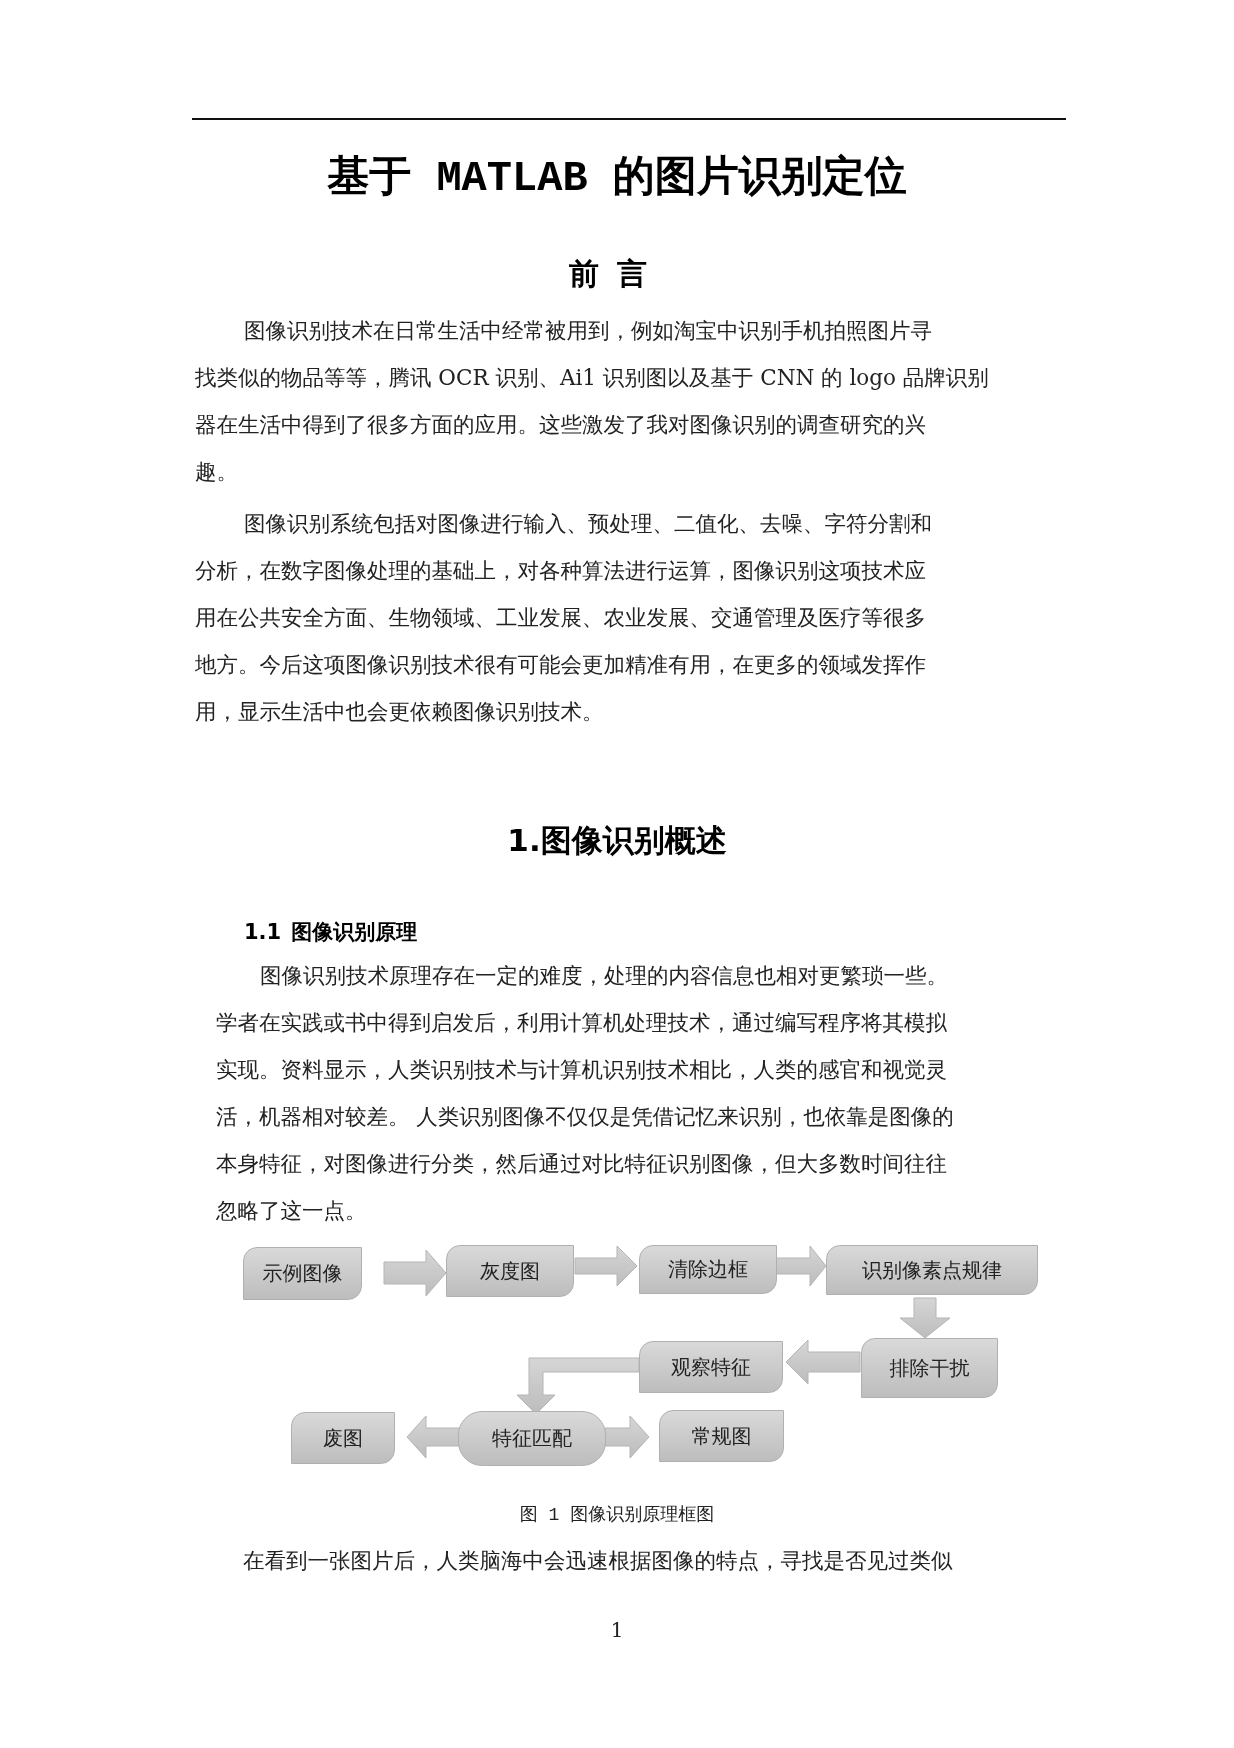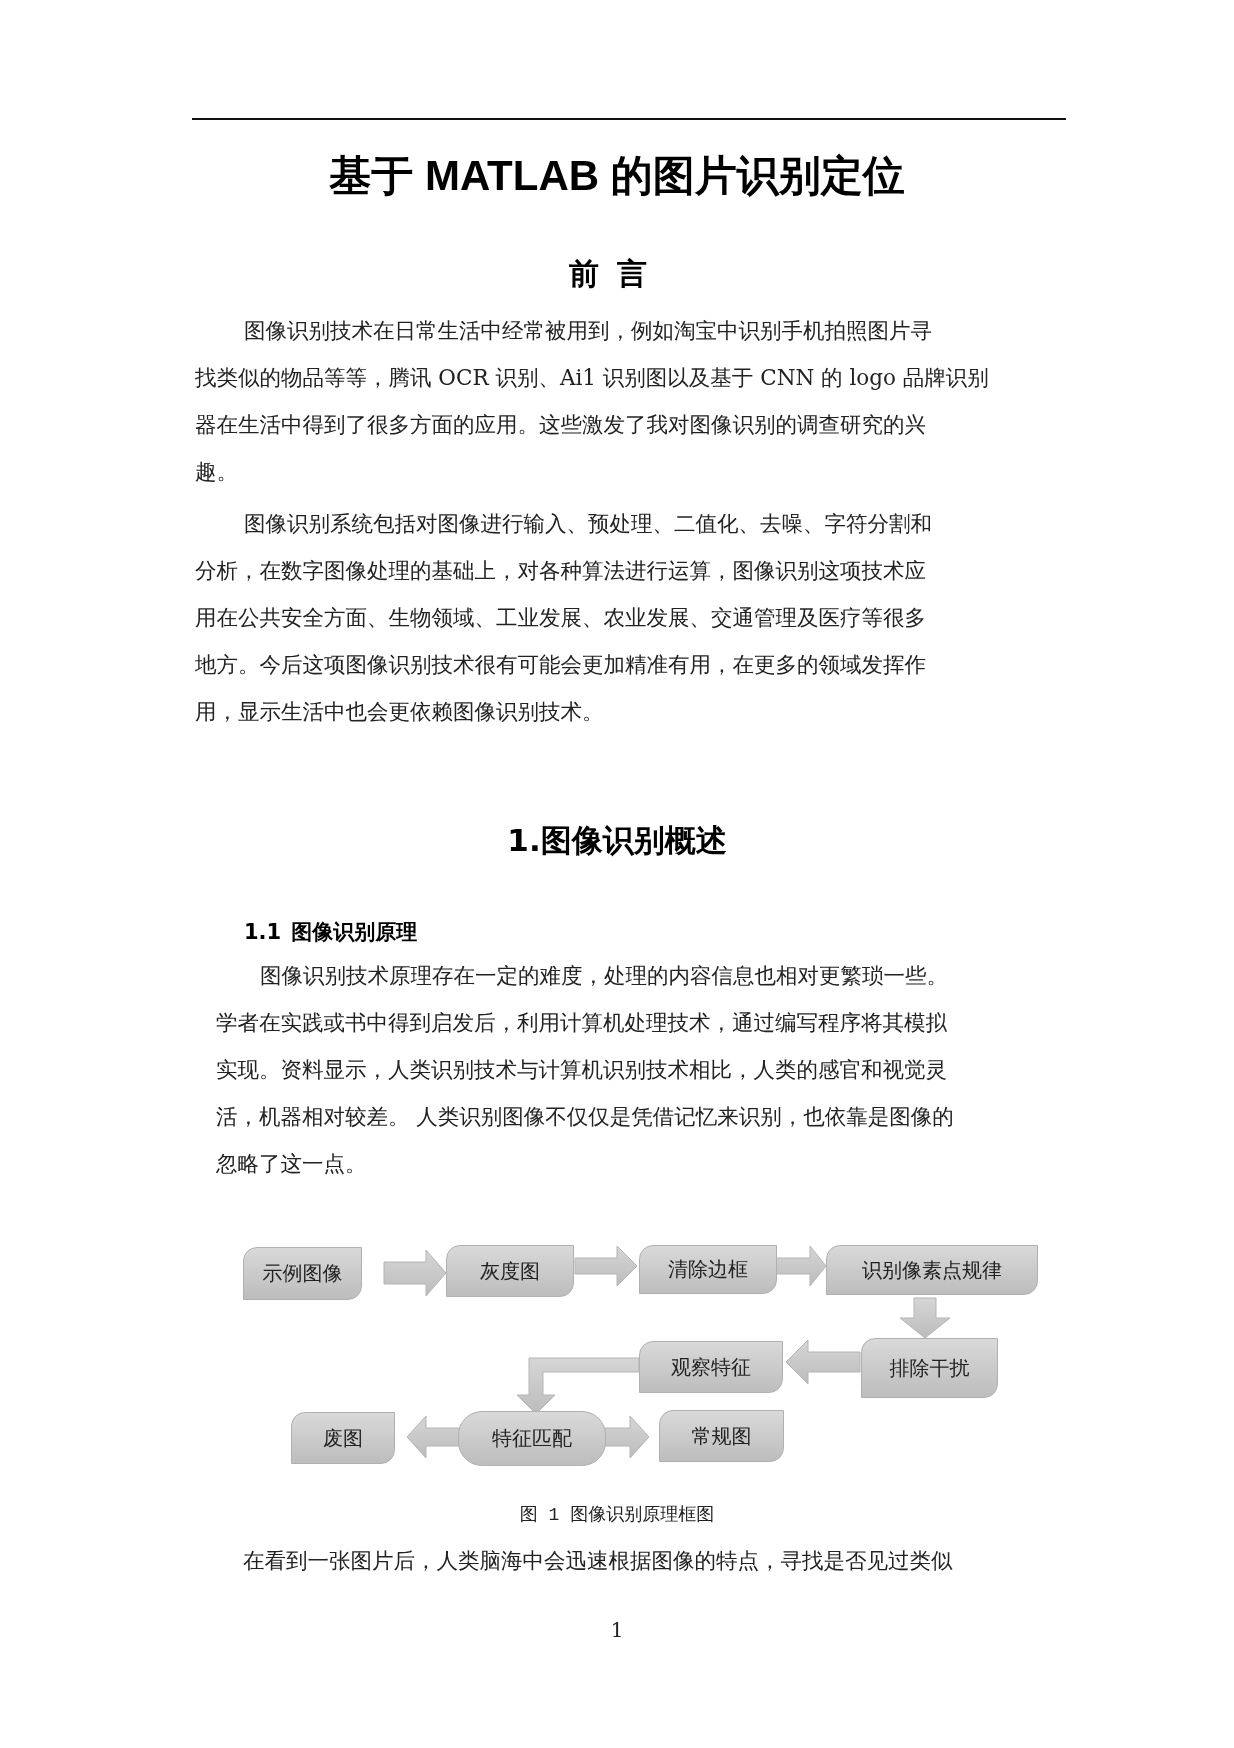--- a/index.html
+++ b/index.html
@@ -1,21 +1,21 @@
 <!DOCTYPE html>
 <html><head>
 <meta charset="utf-8">
 <style>
   html, body { margin: 0; padding: 0; background: #ffffff; }
   body { width: 1234px; height: 1748px; position: relative; overflow: hidden; color: #111; }
   .page { position: absolute; left: 0; top: 0; width: 1234px; height: 1748px; background: #fff; }
   .rule { position: absolute; left: 192px; top: 118px; width: 874px; height: 2px; background: #111; }
   .title {
     position: absolute; left: 0; width: 1234px; top: 148px; text-align: center;
-    font-family: Liberation Sans, sans-serif; font-weight: bold; font-size: 42px; letter-spacing: 0px;
+    font-family: Liberation Mono, monospace; font-weight: bold; font-size: 42px; letter-spacing: 0px;
     color: #000;
   }
   .preface {
     position: absolute; left: 0; width: 1234px; top: 254px; text-align: center;
     font-family: "DejaVu Sans", sans-serif; font-weight: bold; font-size: 30px; letter-spacing: 18px;
     color: #000;
   }
   .body-text {
     position: absolute; font-family: "DejaVu Serif", serif; font-size: 21.5px; color: #222;
     line-height: 47px;
@@ -84,20 +84,21 @@
 
   <div class="h2">
     <span class="num">1.1</span><span>图像识别原理</span>
   </div>
 
   <div class="body-text" style="left:216px; top:952px;">
     <span class="line" style="padding-left:44px;">图像识别技术原理存在一定的难度，处理的内容信息也相对更繁琐一些。</span>
     <span class="line">学者在实践或书中得到启发后，利用计算机处理技术，通过编写程序将其模拟</span>
     <span class="line">实现。资料显示，人类识别技术与计算机识别技术相比，人类的感官和视觉灵</span>
     <span class="line">活，机器相对较差。 人类识别图像不仅仅是凭借记忆来识别，也依靠是图像的</span>
+    <span class="line">本身特征，对图像进行分类，然后通过对比特征识别图像，但大多数时间往往</span>
     <span class="line">忽略了这一点。</span>
   </div>
 
   <div class="flow">
     <svg width="1234" height="1748" style="position:absolute;left:0;top:0;">
       <defs>
         <linearGradient id="ag" x1="0" y1="0" x2="0" y2="1">
           <stop offset="0" stop-color="#d6d6d6"></stop>
           <stop offset="1" stop-color="#bcbcbc"></stop>
         </linearGradient>

